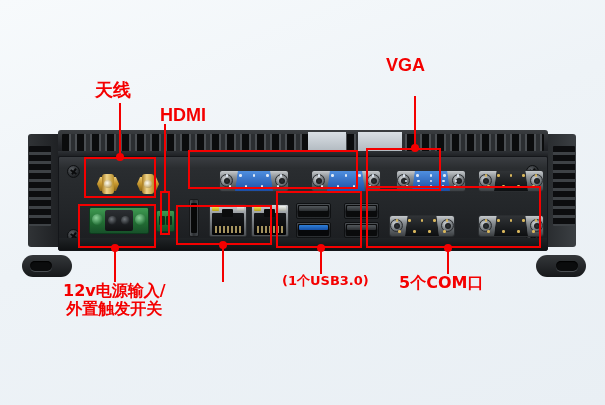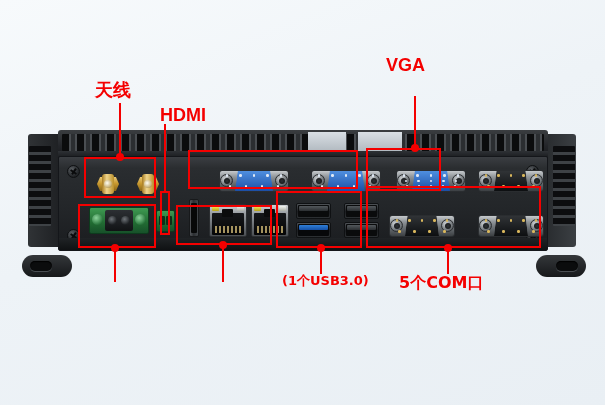--- a/index.html
+++ b/index.html
@@ -588,20 +588,24 @@
   </div>
 
   <div class="lbl sz18 center" style="left:160px; top:105px;">
     <span class="l1">HDMI</span>
   </div>
 
   <div class="lbl sz18 center" style="left:386px; top:55px;">
     <span class="l1">VGA</span>
   </div>
 
+  <div class="lbl cn sz16 center" style="left:63px; top:282px;">
+    <span class="l1">12v电源输入/</span>
+    <span class="l2">外置触发开关</span>
+  </div>
 
 
   <div class="lbl cn center" style="left:282px; top:274px;">
     <span class="l2 sz13">(1个USB3.0)</span>
   </div>
 
   <div class="lbl cn center" style="left:399px; top:274px;">
     <span class="l1 sz16">5个COM口</span>
   </div>
 

